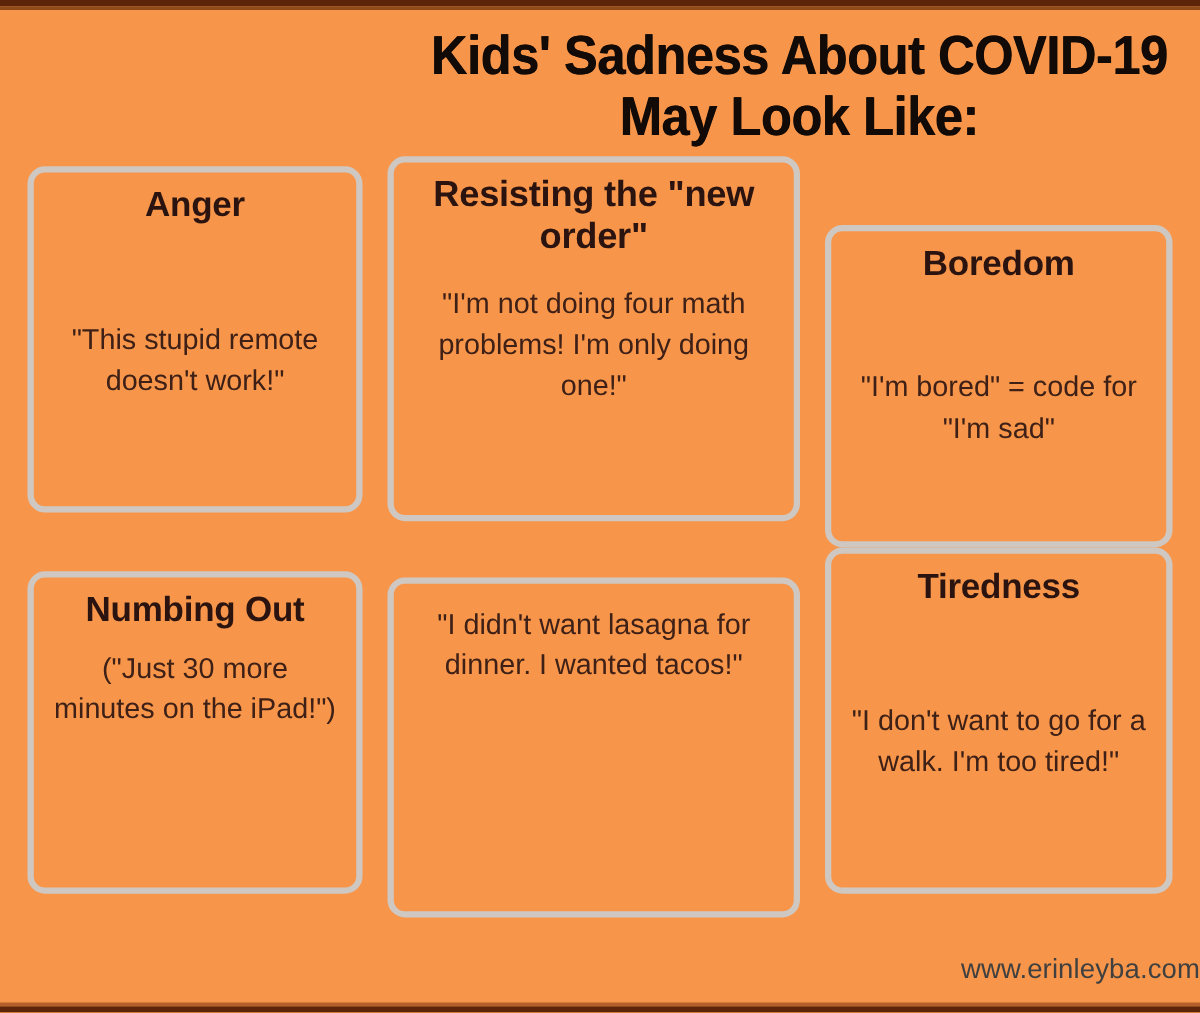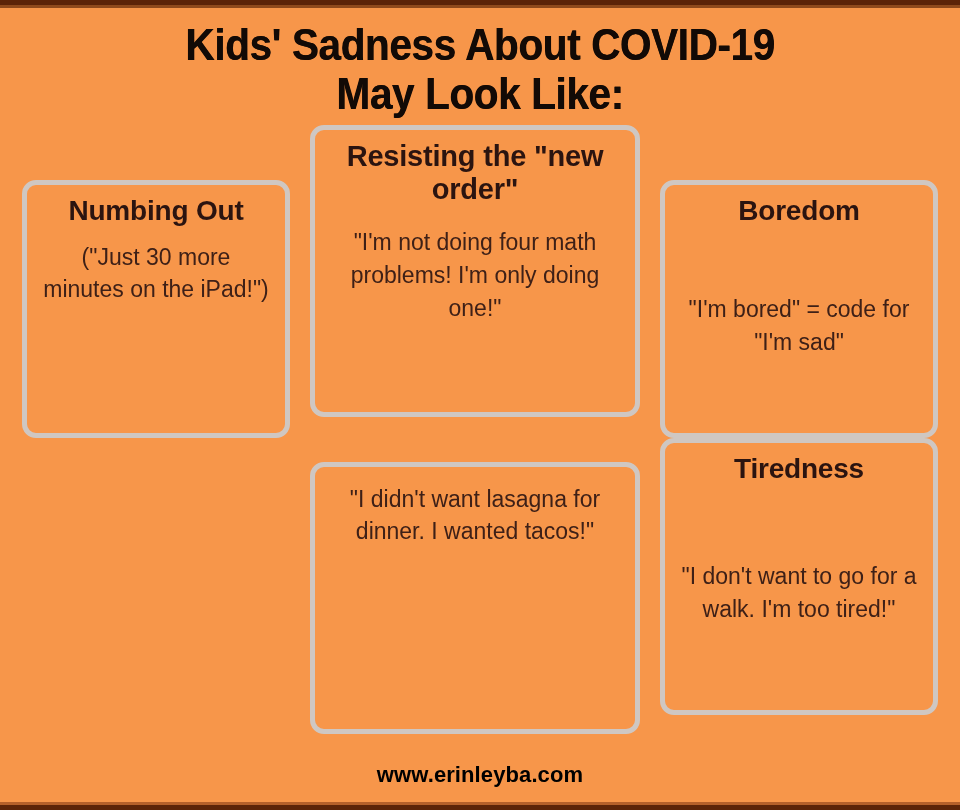--- a/index.html
+++ b/index.html
@@ -35,20 +35,21 @@
     bottom: 5px;
     height: 3px;
     background: #B5602A;
   }
 
   .poster {
     position: absolute;
     inset: 0;
     display: flex;
     flex-direction: column;
+    align-items: flex-end;
   }
 
   
   .title-block {
     margin-top: 20px;
     text-align: center;
     color: #120A06;
     font-weight: 700;
     font-size: 44px;
     line-height: 1.12;
@@ -124,23 +125,23 @@
   .col.middle .card.row1 .card-body { align-items: flex-start; padding-top: 14px; }
   .col.middle .card.row2 .card-body { align-items: flex-start; padding-top: 6px; }
   .col.side .card.row2 .card-body { align-items: flex-start; padding-top: 8px; }
   .col.side.right .card.row2 .card-body { align-items: center; padding-top: 0; }
 
   
   .footer {
     margin-top: auto;
     margin-bottom: 22px;
     text-align: center;
-    font-weight: 700;
+    font-weight: 400;
     font-size: 22px;
-    color: #000000;
+    color: #404040;
     letter-spacing: 0.1px;
   }
 </style>
 </head>
 <body>
 
 <div class="edge-strip top"></div>
 <div class="edge-strip top-inner"></div>
 <div class="edge-strip bottom"></div>
 <div class="edge-strip bottom-inner"></div>
@@ -148,20 +149,26 @@
 <div class="poster">
 
   <div class="title-block">
     <span class="title-line">Kids' Sadness About COVID-19</span>
     <span class="title-line">May Look Like:</span>
   </div>
 
   <div class="grid">
 
     <div class="col side left">
+      <div class="card row1">
+        <h2 class="card-heading">Anger</h2>
+        <p class="card-body">
+            <span>"This stupid remote doesn't work!"</span>
+          </p>
+      </div>
       <div class="card row2">
         <h2 class="card-heading">Numbing Out</h2>
         <p class="card-body">
             <span>("Just 30 more minutes on the iPad!")</span>
           </p>
       </div>
     </div>
 
     <div class="col middle">
       <div class="card row1">

